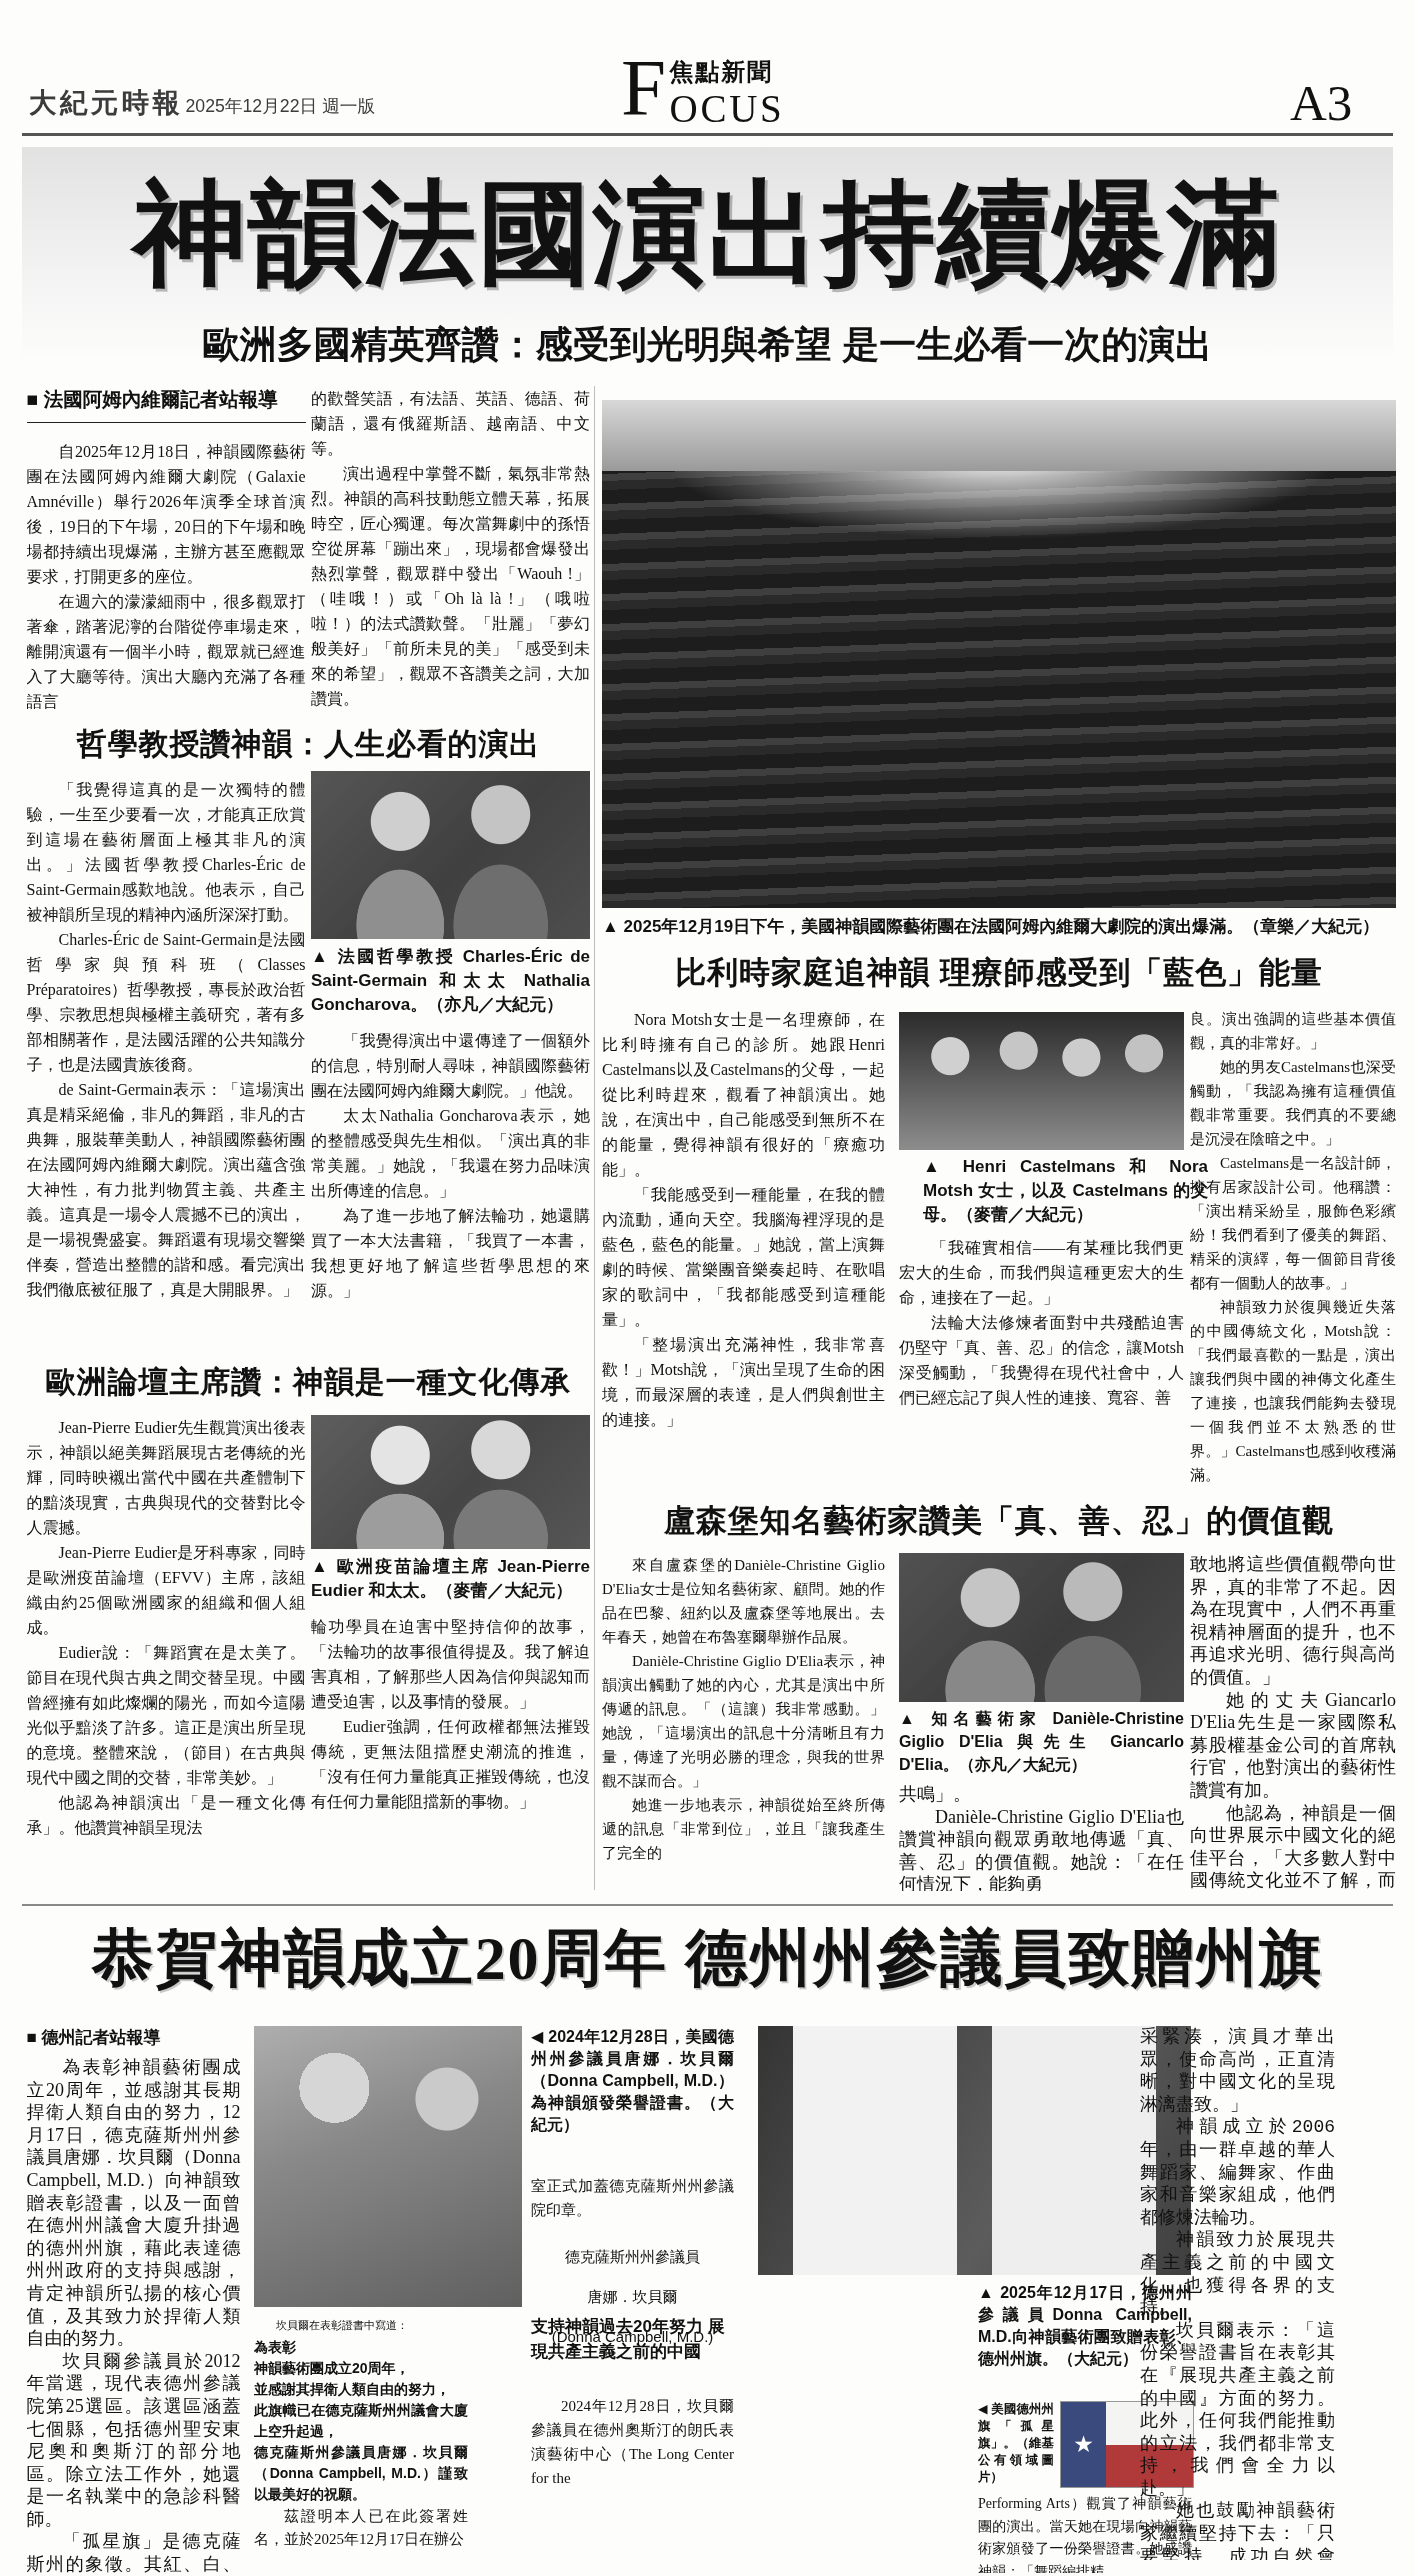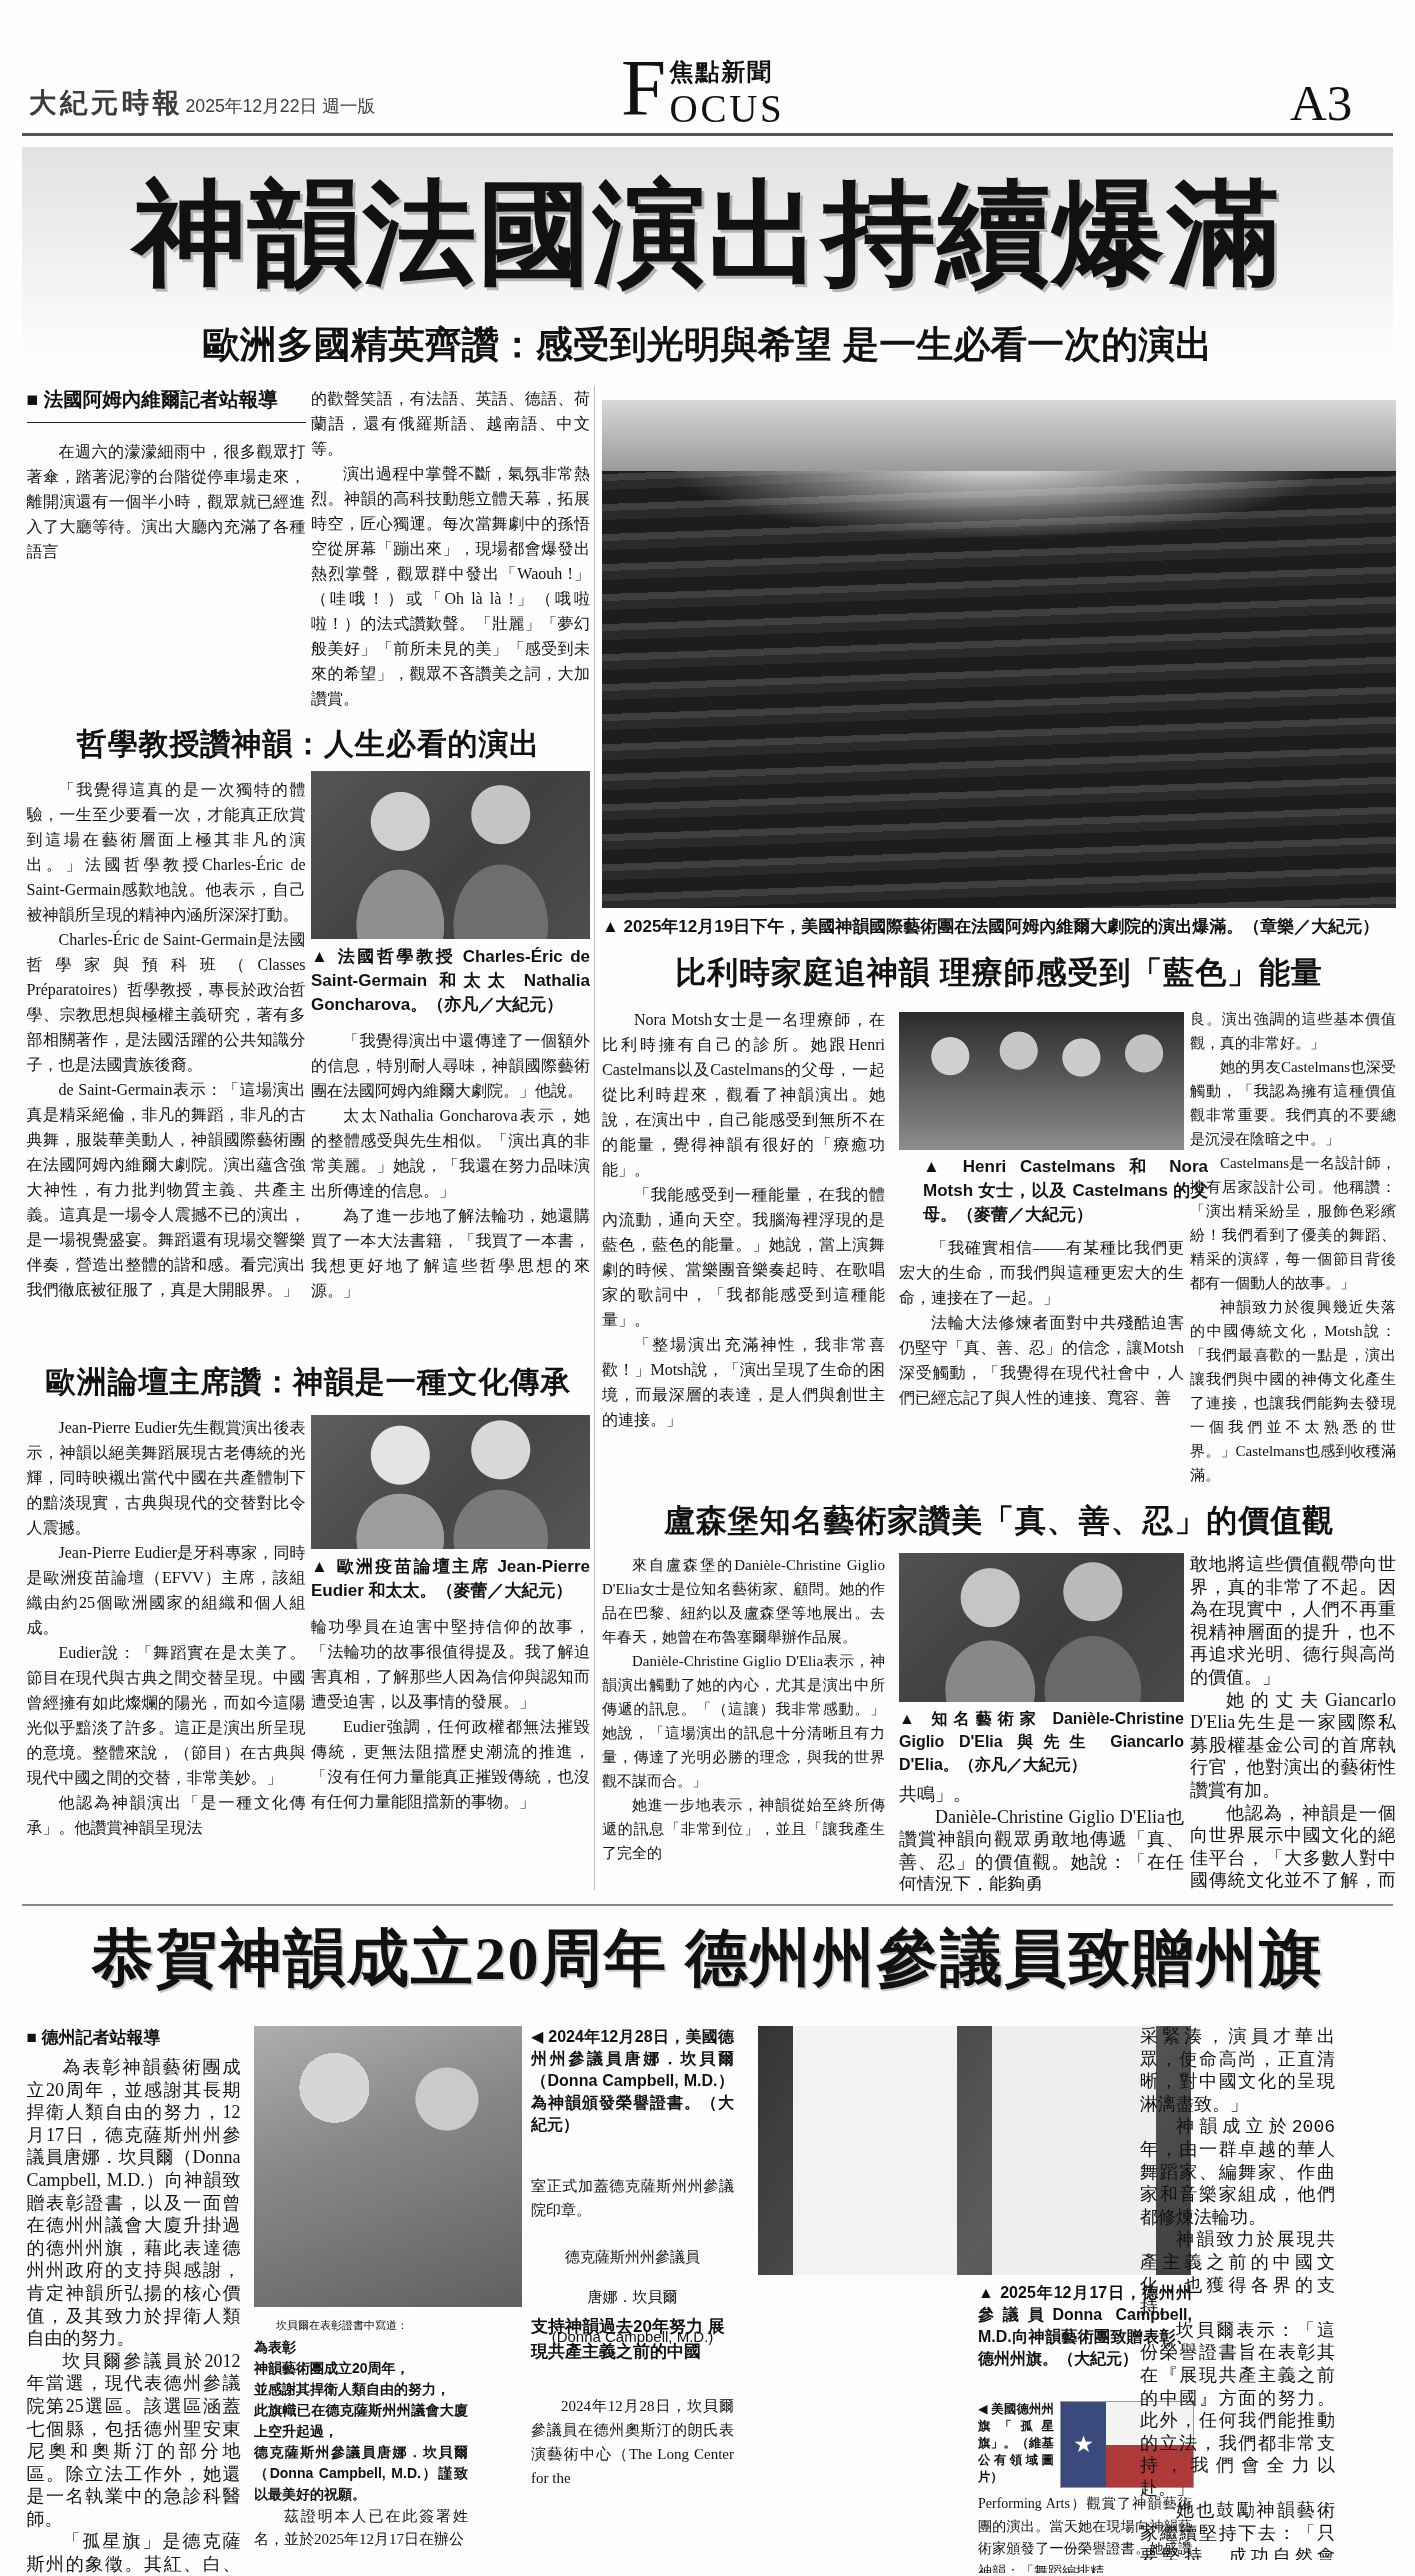--- a/index.html
+++ b/index.html
@@ -95,20 +95,21 @@
   </div>
   <div class="abs pageno">A3</div>
   <div class="abs mast-rule"></div>
 
   <div class="abs head-band"></div>
   <div class="abs main-head">神韻法國演出持續爆滿</div>
   <div class="abs sub-head">歐洲多國精英齊讚：感受到光明與希望 是一生必看一次的演出</div>
 
   <div class="abs byline" style="left:26.5px;top:386px;width:279px;">■ 法國阿姆內維爾記者站報導</div>
   <div class="abs col t18" style="left:26.5px;top:439px;width:279px;height:292px;">
+      <p>自2025年12月18日，神韻國際藝術團在法國阿姆內維爾大劇院（Galaxie Amnéville）舉行2026年演季全球首演後，19日的下午場，20日的下午場和晚場都持續出現爆滿，主辦方甚至應觀眾要求，打開更多的座位。</p>
       <p>在週六的濛濛細雨中，很多觀眾打著傘，踏著泥濘的台階從停車場走來，離開演還有一個半小時，觀眾就已經進入了大廳等待。演出大廳內充滿了各種語言</p>
     </div>
   <div class="abs col t18 cont" style="left:311px;top:386px;width:279px;height:341px;">
       <p>的歡聲笑語，有法語、英語、德語、荷蘭語，還有俄羅斯語、越南語、中文等。</p>
       <p>演出過程中掌聲不斷，氣氛非常熱烈。神韻的高科技動態立體天幕，拓展時空，匠心獨運。每次當舞劇中的孫悟空從屏幕「蹦出來」，現場都會爆發出熱烈掌聲，觀眾群中發出「Waouh !」（哇哦！）或「Oh là là !」（哦啦啦！）的法式讚歎聲。「壯麗」「夢幻般美好」「前所未見的美」「感受到未來的希望」，觀眾不吝讚美之詞，大加讚賞。</p>
     </div>
   <div class="abs vrule" style="left:594px;top:386px;height:1504px;"></div>
 
   <div class="abs photo ph-audience" style="left:602px;top:400px;width:794px;height:508px;"></div>
   <div class="abs caption" style="left:602px;top:915px;width:794px;">▲ 2025年12月19日下午，美國神韻國際藝術團在法國阿姆內維爾大劇院的演出爆滿。（章樂／大紀元）</div>

